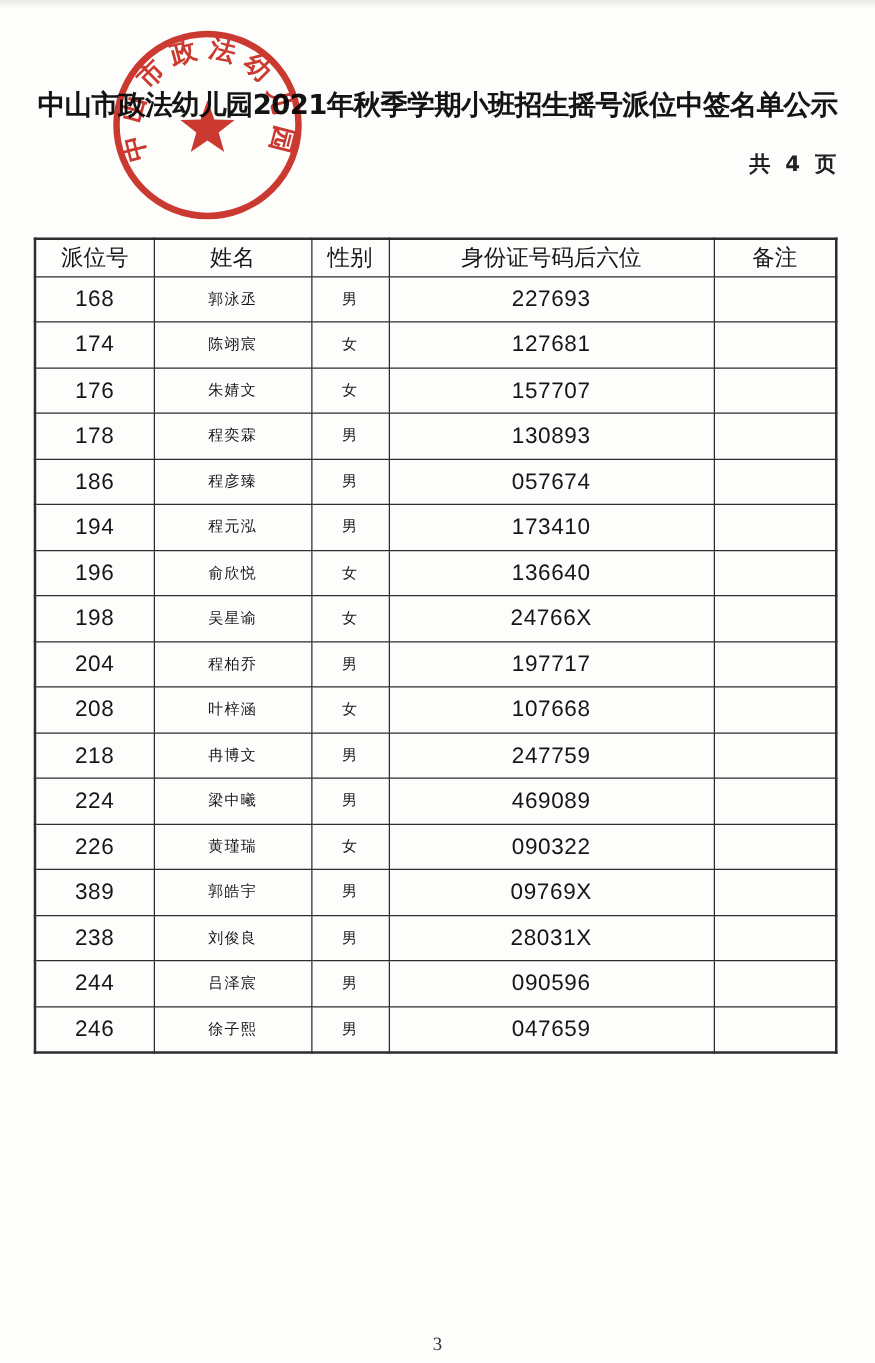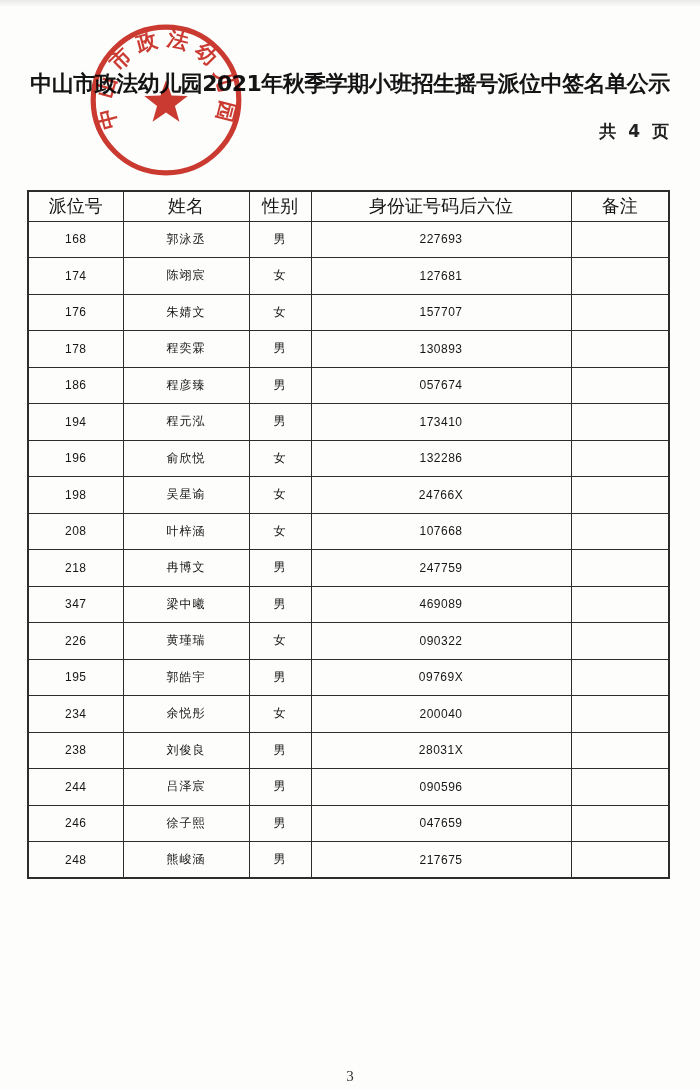--- a/index.html
+++ b/index.html
@@ -90,21 +90,21 @@
     color: #161616;
     overflow: hidden;
     white-space: nowrap;
   }
   .roster { border: 2px solid var(--table-border); }
   .roster thead tr { height: 30px; }
   .roster tbody tr { height: 36.5px; }
   .roster th { font-size: 18px; font-weight: 500; }
   
   .roster td:nth-child(1), .roster td:nth-child(4) {
-    font-size: 12px;
+    font-size: 18px;
     font-family: "Liberation Sans", sans-serif;
     letter-spacing: 0.5px;
   }
   
   .roster td:nth-child(2), .roster td:nth-child(3) {
     font-size: 12px;
     letter-spacing: 1px;
   }
   .page-number {
     position: absolute;
@@ -192,70 +192,70 @@
           <td>194</td>
           <td>程元泓</td>
           <td>男</td>
           <td>173410</td>
           <td></td>
         </tr>
         <tr>
           <td>196</td>
           <td>俞欣悦</td>
           <td>女</td>
-          <td>132286</td>
+          <td>136640</td>
           <td></td>
         </tr>
         <tr>
           <td>198</td>
           <td>吴星谕</td>
           <td>女</td>
           <td>24766X</td>
           <td></td>
         </tr>
         <tr>
+          <td>204</td>
+          <td>程柏乔</td>
+          <td>男</td>
+          <td>197717</td>
+          <td></td>
+        </tr>
+        <tr>
           <td>208</td>
           <td>叶梓涵</td>
           <td>女</td>
           <td>107668</td>
           <td></td>
         </tr>
         <tr>
           <td>218</td>
           <td>冉博文</td>
           <td>男</td>
           <td>247759</td>
           <td></td>
         </tr>
         <tr>
-          <td>347</td>
+          <td>224</td>
           <td>梁中曦</td>
           <td>男</td>
           <td>469089</td>
           <td></td>
         </tr>
         <tr>
           <td>226</td>
           <td>黄瑾瑞</td>
           <td>女</td>
           <td>090322</td>
           <td></td>
         </tr>
         <tr>
-          <td>195</td>
+          <td>389</td>
           <td>郭皓宇</td>
           <td>男</td>
           <td>09769X</td>
-          <td></td>
-        </tr>
-        <tr>
-          <td>234</td>
-          <td>余悦彤</td>
-          <td>女</td>
-          <td>200040</td>
           <td></td>
         </tr>
         <tr>
           <td>238</td>
           <td>刘俊良</td>
           <td>男</td>
           <td>28031X</td>
           <td></td>
         </tr>
         <tr>
@@ -265,24 +265,17 @@
           <td>090596</td>
           <td></td>
         </tr>
         <tr>
           <td>246</td>
           <td>徐子熙</td>
           <td>男</td>
           <td>047659</td>
           <td></td>
         </tr>
-        <tr>
-          <td>248</td>
-          <td>熊峻涵</td>
-          <td>男</td>
-          <td>217675</td>
-          <td></td>
-        </tr>
       </tbody>
   </table>
 
   <div class="page-number">3</div>
 </div>
 
 </body></html>

